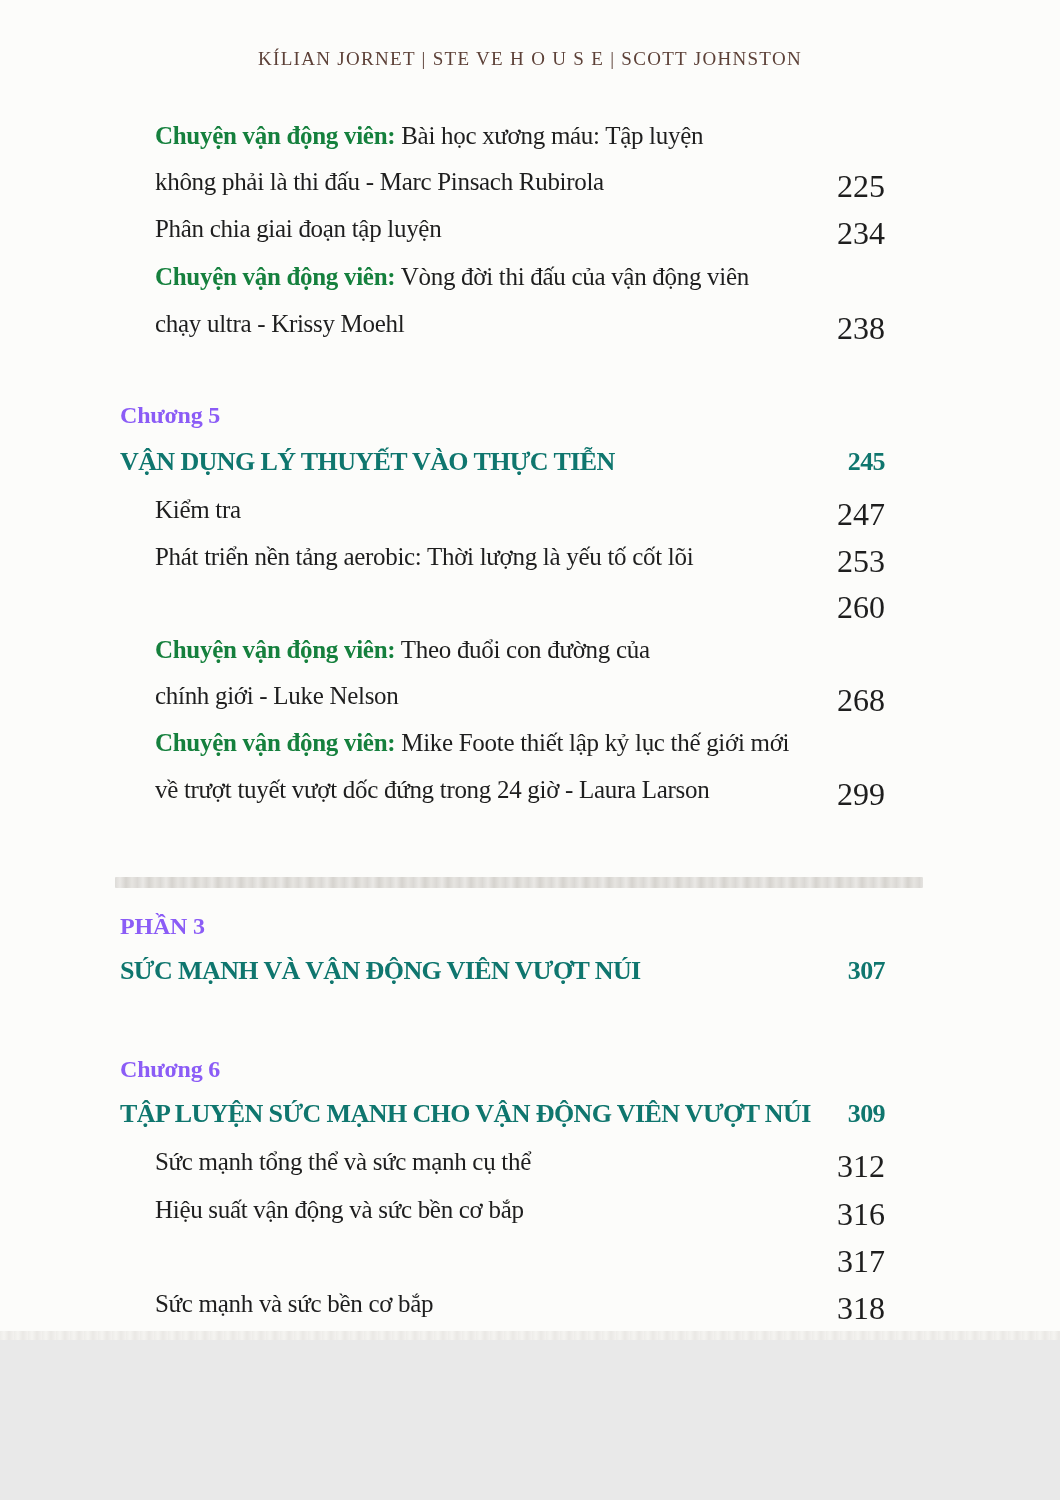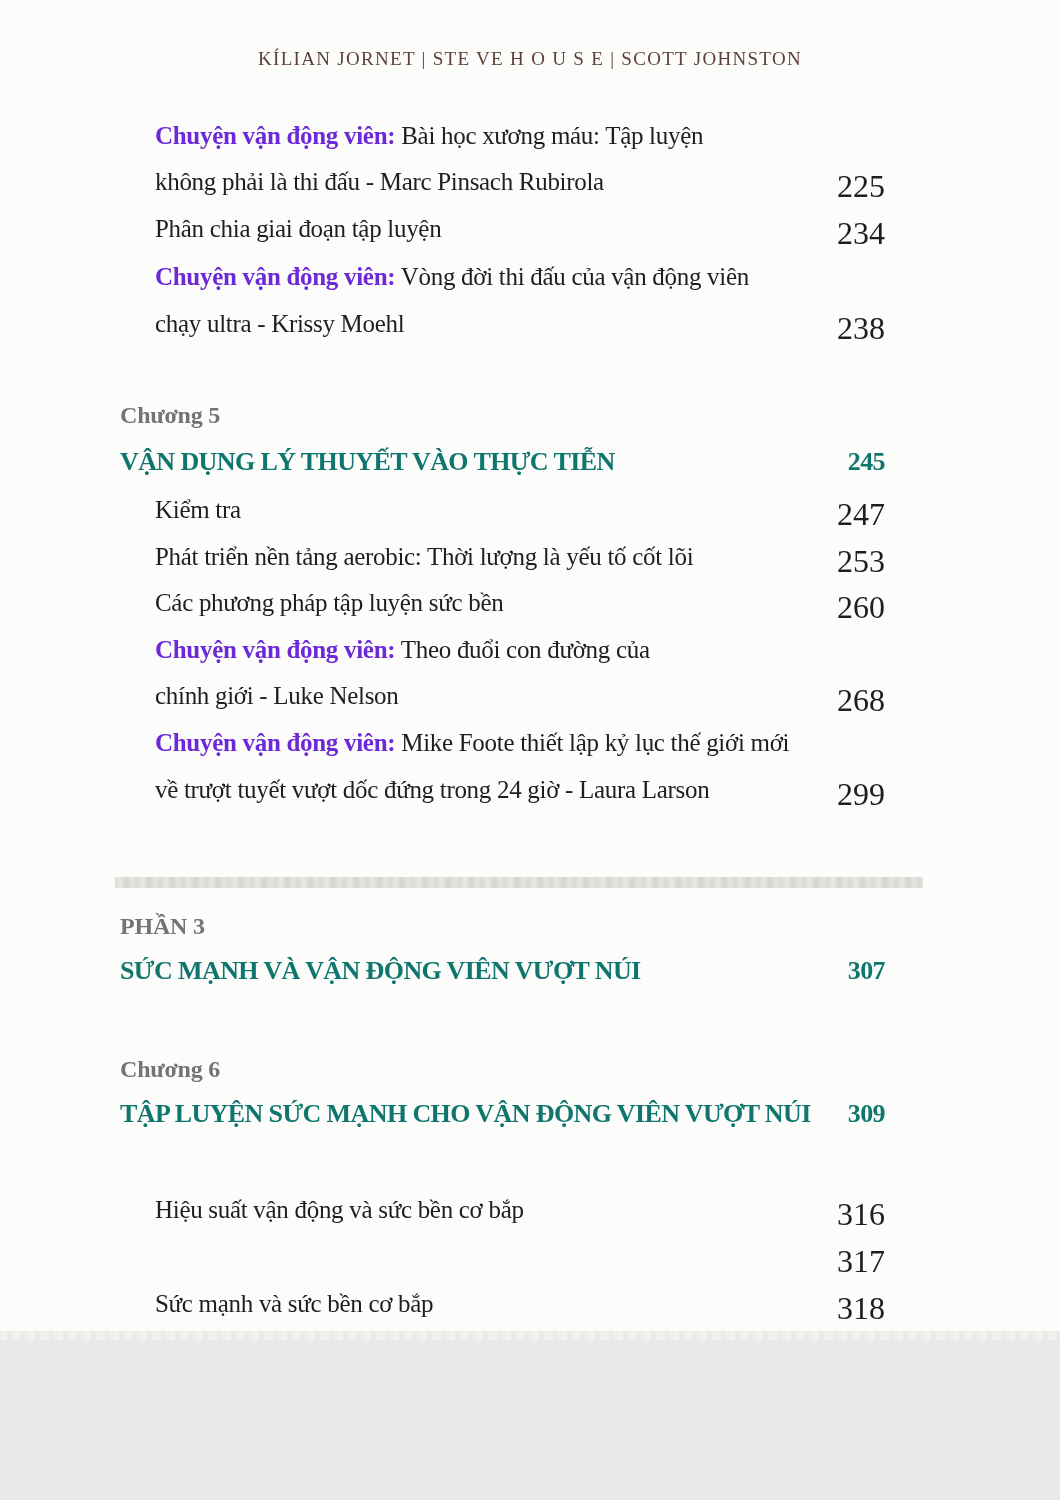--- a/index.html
+++ b/index.html
@@ -19,30 +19,30 @@
     color:#5d4138;
     font-weight:400;
   }
   .row { position:absolute; left:0; right:0; height:36px; }
   .row .txt {
     position:absolute; top:0;
     white-space:nowrap;
     font-size:25px; letter-spacing:-0.3px;
     color:#1e1e1e;
   }
-  .row .txt b { font-weight:700; color:#6d28d9; }
+  .row .txt b { font-weight:700; color:#15803d; }
   .lvl1 .txt { left:120px; }
   .lvl2 .txt { left:155px; }
   .row .pg {
     position:absolute; top:0; right:175px;
     font-size:32px; letter-spacing:0;
     color:#1e1e1e;
   }
   .bold .txt, .bold .pg { font-weight:700; font-size:26px; letter-spacing:-0.6px; color:#0f766e; }
-  .red .txt { font-weight:700; font-size:24px; letter-spacing:-0.2px; color:#737373; }
+  .red .txt { font-weight:700; font-size:24px; letter-spacing:-0.2px; color:#8b5cf6; }
   .divider {
     position:absolute; left:115px; top:877px;
     width:808px; height:11px;
     background:repeating-linear-gradient(90deg,
       #d7d5d1 0px, #e7e5e2 5px, #cfccc7 11px, #e2e0dc 17px, #d4d1cd 23px);
     border-radius:1px;
     opacity:0.85;
   }
   .page-footer {
     position:absolute; top:1418px; right:138px;
@@ -94,21 +94,20 @@
   </div>
   <div class="row lvl2" style="top:496px">
     <span class="txt">Kiểm tra</span>
     <span class="pg">247</span>
   </div>
   <div class="row lvl2" style="top:543px">
     <span class="txt">Phát triển nền tảng aerobic: Thời lượng là yếu tố cốt lõi</span>
     <span class="pg">253</span>
   </div>
   <div class="row lvl2" style="top:589px">
-    <span class="txt">Các phương pháp tập luyện sức bền</span>
     <span class="pg">260</span>
   </div>
 
   <div class="row lvl2" style="top:636px">
     <span class="txt"><b>Chuyện vận động viên:</b><span> Theo đuổi con đường của</span></span>
   </div>
   <div class="row lvl2" style="top:682px">
     <span class="txt">chính giới - Luke Nelson</span>
     <span class="pg">268</span>
   </div>
@@ -131,20 +130,24 @@
     <span class="pg">307</span>
   </div>
 
   <div class="row lvl1 red" style="top:1056px">
     <span class="txt">Chương 6</span>
   </div>
   <div class="row lvl1 bold" style="top:1099px">
     <span class="txt">TẬP LUYỆN SỨC MẠNH CHO VẬN ĐỘNG VIÊN VƯỢT NÚI</span>
     <span class="pg">309</span>
   </div>
+  <div class="row lvl2" style="top:1148px">
+    <span class="txt">Sức mạnh tổng thể và sức mạnh cụ thể</span>
+    <span class="pg">312</span>
+  </div>
   <div class="row lvl2" style="top:1196px">
     <span class="txt">Hiệu suất vận động và sức bền cơ bắp</span>
     <span class="pg">316</span>
   </div>
   <div class="row lvl2" style="top:1243px">
     <span class="pg">317</span>
   </div>
   <div class="row lvl2" style="top:1290px">
     <span class="txt">Sức mạnh và sức bền cơ bắp</span>
     <span class="pg">318</span>

